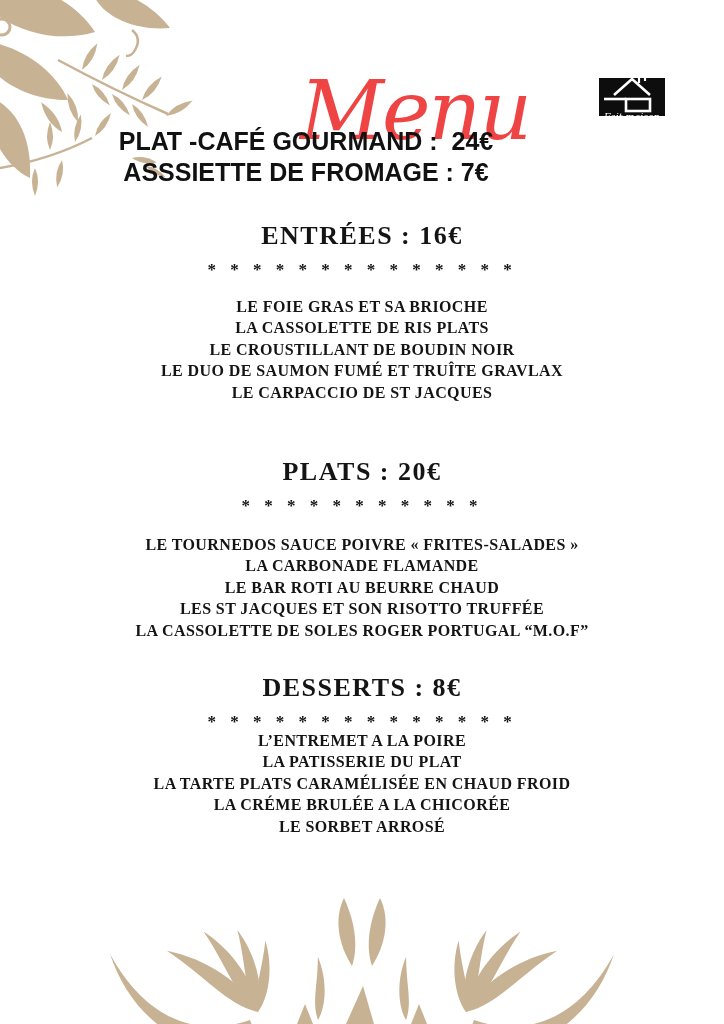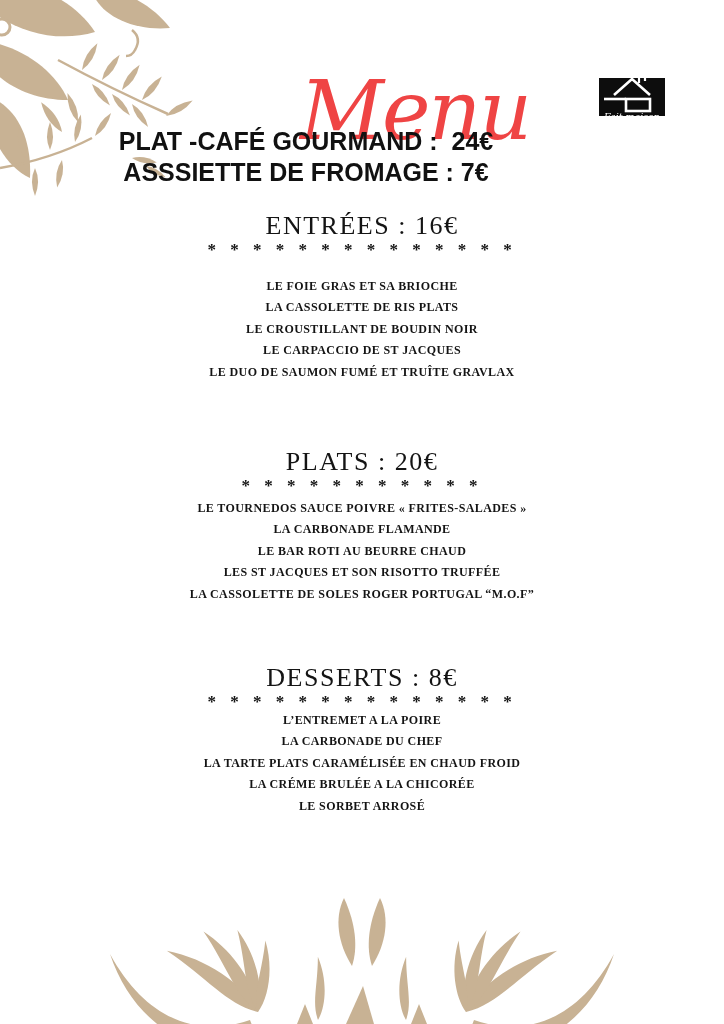--- a/index.html
+++ b/index.html
@@ -28,30 +28,30 @@
   
   .intro{top:126px;left:0;width:100%;text-align:center;
     padding-right:112px;box-sizing:border-box;
     font-family:"Liberation Sans", sans-serif;font-weight:700;
     font-size:25px;line-height:31px;color:#111;}
   .intro-line{white-space:pre;}
 
   
   .menu-section{left:0;width:100%;text-align:center;}
   .sec-heading{
-    margin:0;font-family:"Liberation Serif", serif;font-weight:400;
+    margin:10px;font-family:"Liberation Serif", serif;font-weight:700;
     font-size:26px;line-height:32px;letter-spacing:1.5px;color:#141414;
   }
   .sec-stars{
     font-family:"Liberation Serif", serif;font-weight:700;
     font-size:17px;line-height:16px;letter-spacing:5px;color:#141414;
   }
   .sec-items{
     font-family:"Liberation Serif", serif;font-weight:700;
-    font-size:12px;line-height:21.4px;letter-spacing:0.4px;color:#141414;
+    font-size:16px;line-height:21.4px;letter-spacing:0.4px;color:#141414;
   }
   .badge-label{
     font-family:"DejaVu Serif", serif;font-style:italic;
     fill:#ffffff;font-size:9.5px;
   }
 </style>
 </head>
 <body>
 
 <svg class="abs ornament-topleft" width="210" height="220" viewBox="0 0 210 220" fill="#c8b294" xmlns="http://www.w3.org/2000/svg">
@@ -128,40 +128,40 @@
   <div class="intro-line">ASSSIETTE DE FROMAGE : 7€</div>
 </div>
 
 <section class="abs menu-section" style="top:210px">
   <h2 class="sec-heading">ENTRÉES : 16€</h2>
   <div class="sec-stars">* * * * * * * * * * * * * *</div>
   <div class="sec-items" style="margin-top:18px">
     <div class="menu-item">LE FOIE GRAS ET SA BRIOCHE</div>
     <div class="menu-item">LA CASSOLETTE DE RIS PLATS</div>
     <div class="menu-item">LE CROUSTILLANT DE BOUDIN NOIR</div>
+    <div class="menu-item">LE DUO DE SAUMON FUMÉ ET TRUÎTE GRAVLAX</div>
     <div class="menu-item">LE CARPACCIO DE ST JACQUES</div>
-    <div class="menu-item">LE DUO DE SAUMON FUMÉ ET TRUÎTE GRAVLAX</div>
   </div>
 </section>
 
 <section class="abs menu-section" style="top:446px">
   <h2 class="sec-heading">PLATS : 20€</h2>
   <div class="sec-stars">* * * * * * * * * * *</div>
-  <div class="sec-items" style="margin-top:4px">
+  <div class="sec-items" style="margin-top:20px">
     <div class="menu-item">LE TOURNEDOS SAUCE POIVRE « FRITES-SALADES »</div>
     <div class="menu-item">LA CARBONADE FLAMANDE</div>
     <div class="menu-item">LE BAR ROTI AU BEURRE CHAUD</div>
     <div class="menu-item">LES ST JACQUES ET SON RISOTTO TRUFFÉE</div>
     <div class="menu-item">LA CASSOLETTE DE SOLES ROGER PORTUGAL “M.O.F”</div>
   </div>
 </section>
 
 <section class="abs menu-section" style="top:662px">
   <h2 class="sec-heading">DESSERTS : 8€</h2>
   <div class="sec-stars">* * * * * * * * * * * * * *</div>
   <div class="sec-items" style="margin-top:0">
     <div class="menu-item">L’ENTREMET A LA POIRE</div>
-    <div class="menu-item">LA CARBONADE DU CHEF</div>
+    <div class="menu-item">LA PATISSERIE DU PLAT</div>
     <div class="menu-item">LA TARTE PLATS CARAMÉLISÉE EN CHAUD FROID</div>
     <div class="menu-item">LA CRÉME BRULÉE A LA CHICORÉE</div>
     <div class="menu-item">LE SORBET ARROSÉ</div>
   </div>
 </section>
 
 </body></html>

